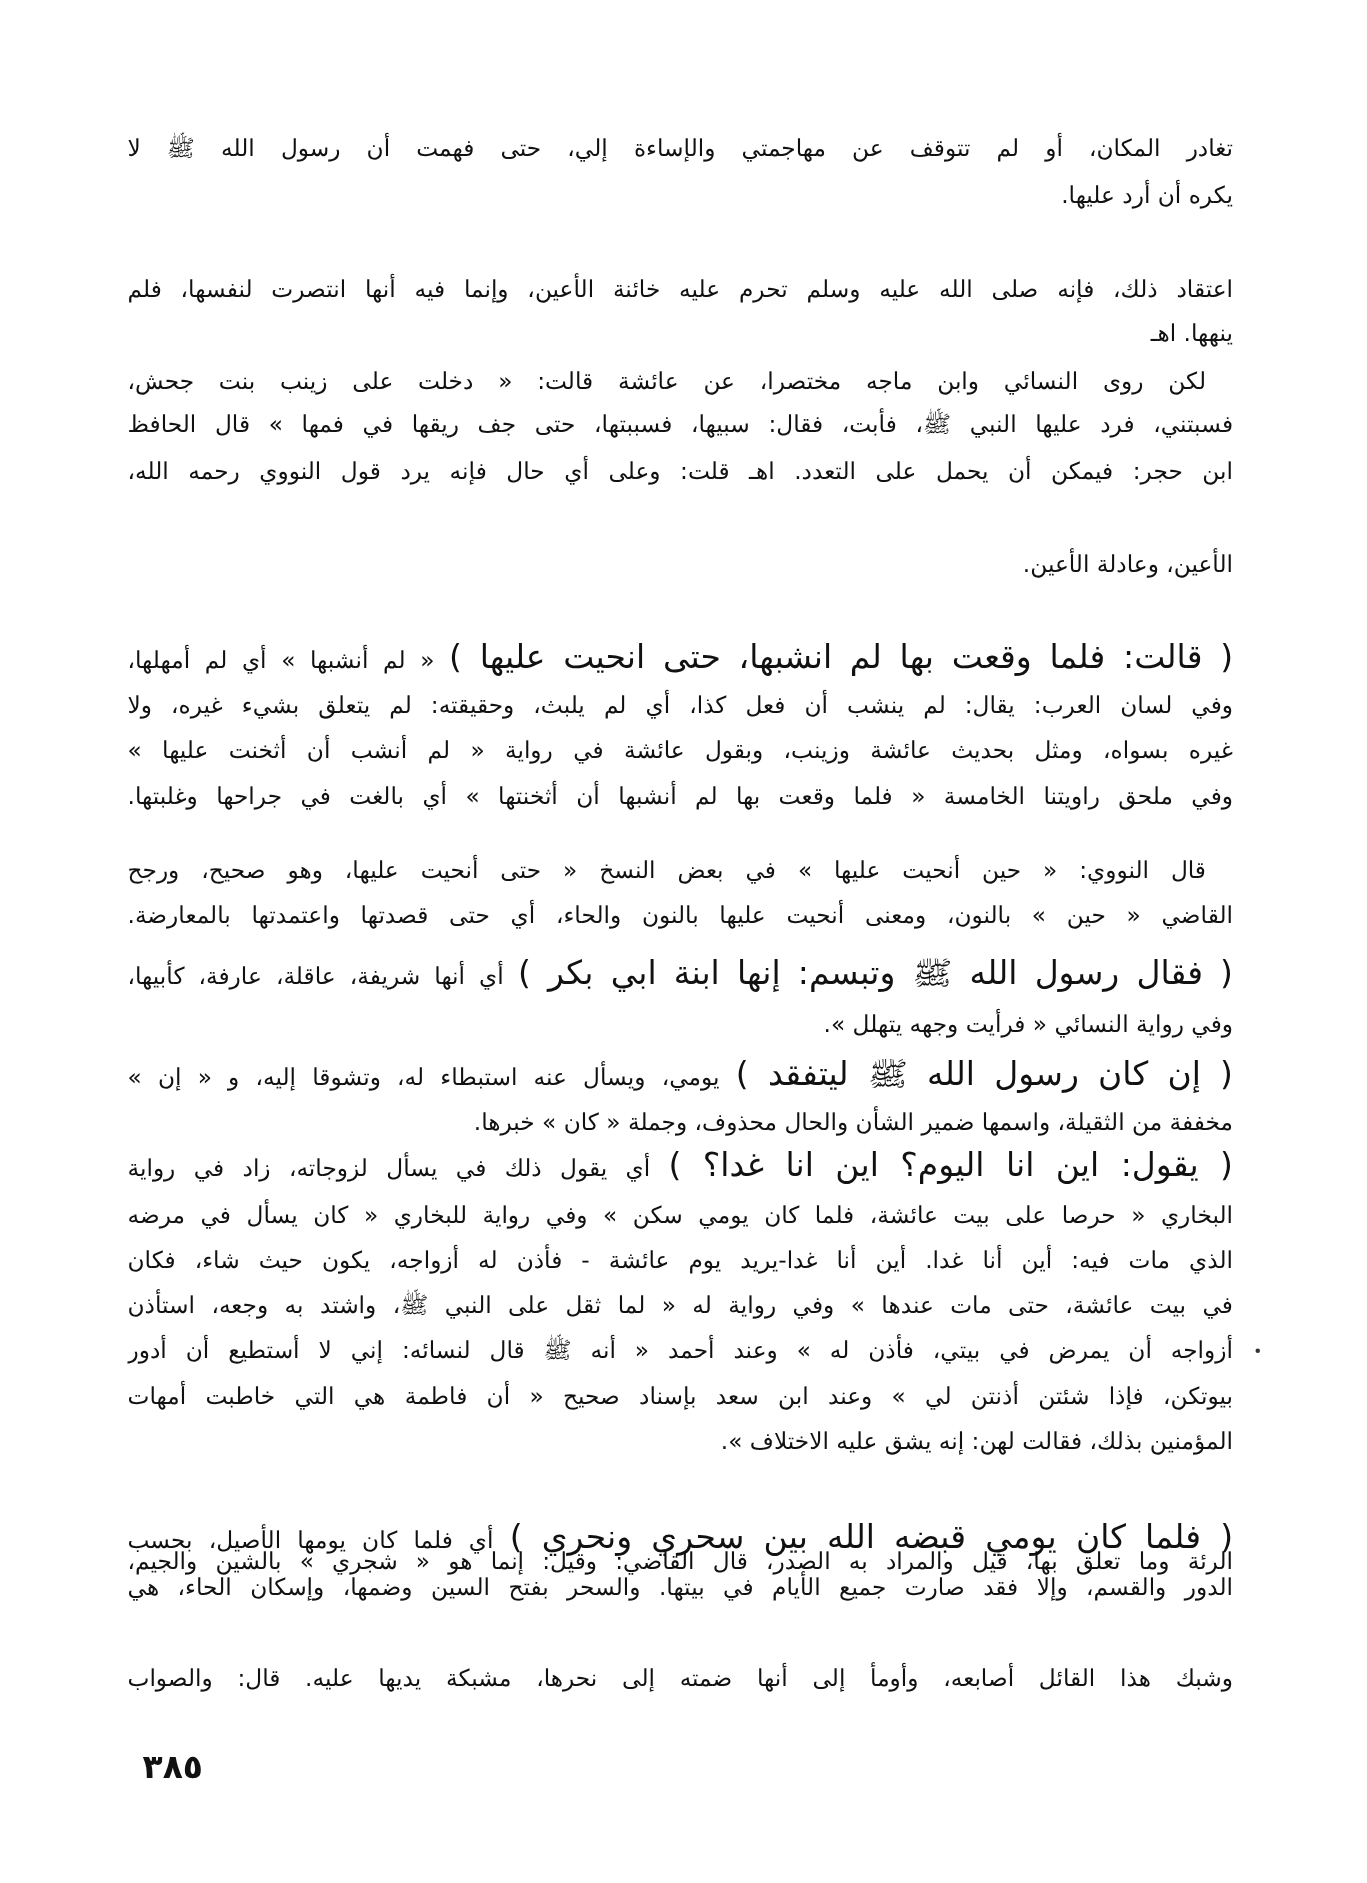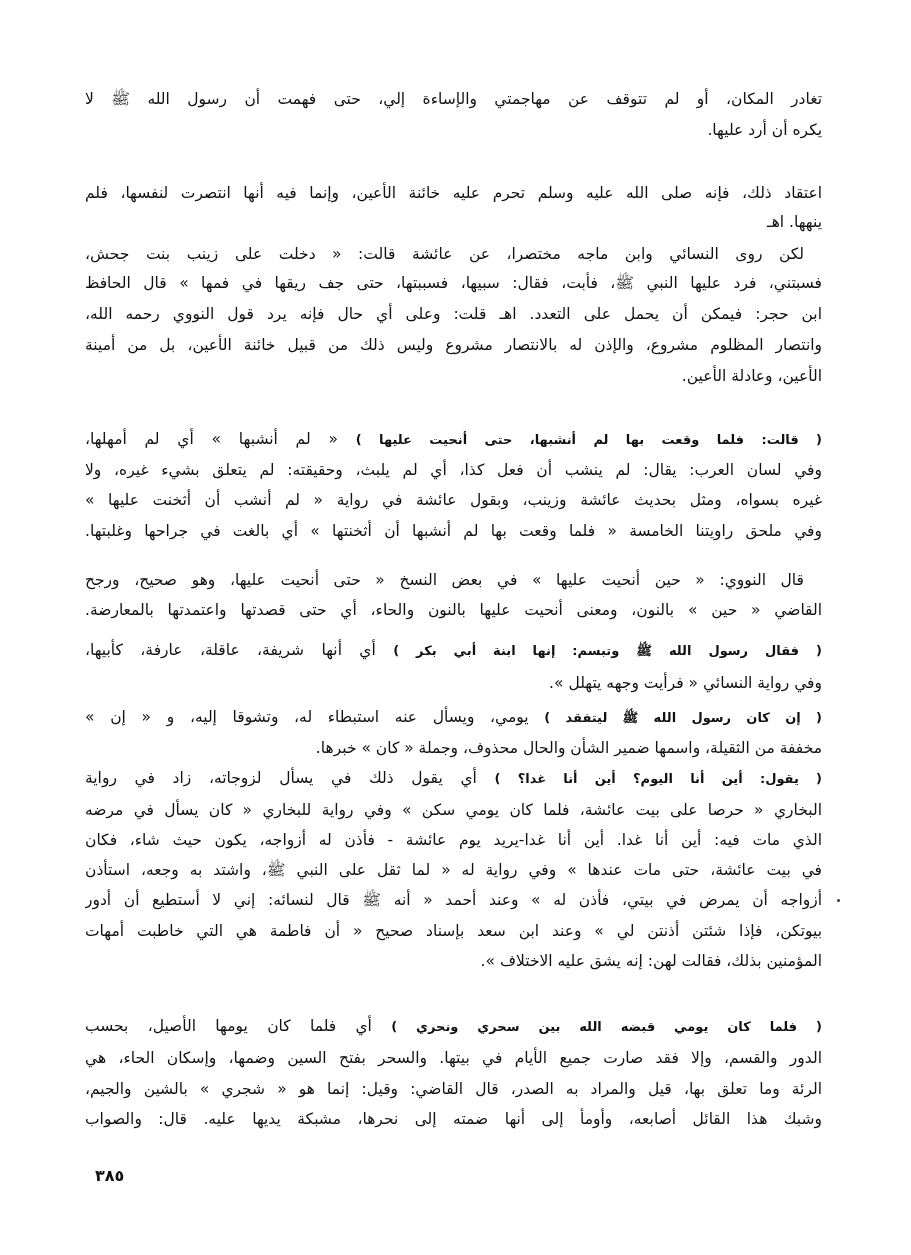--- a/index.html
+++ b/index.html
@@ -10,43 +10,42 @@
     font-family: "DejaVu Sans", sans-serif;
   }
   .line {
     position: absolute; left: 85px; width: 737px;
     direction: rtl; text-align: justify; text-align-last: justify;
     font-size: 15.5px; line-height: 22px; white-space: nowrap; overflow: hidden;
     letter-spacing: -0.2px;
   }
   .line.last { text-align-last: right; }
   .line.indent { padding-right: 18px; width: 719px; }
-  .bold { font-weight: bold; font-size: 13px; }
+  .bold { font-weight: normal; font-size: 22px; }
   .pageno {
     position: absolute; left: 95px; top: 1166px;
-    font-size: 16px; font-weight: bold; direction: rtl;
+    font-size: 22px; font-weight: bold; direction: rtl;
     font-family: "DejaVu Sans", sans-serif;
   }
   .stray-dot { position: absolute; left: 837px; top: 899px; width: 3px; height: 3px; background: #333; border-radius: 50%; }
 </style>
 </head>
 <body>
 
 <div class="page">
 
   <div class="line" style="top:88px">تغادر المكان، أو لم تتوقف عن مهاجمتي والإساءة إلي، حتى فهمت أن رسول الله ﷺ لا</div>
   <div class="line last" style="top:119px">يكره أن أرد عليها.</div>
 
   <div class="line" style="top:182px">اعتقاد ذلك، فإنه صلى الله عليه وسلم تحرم عليه خائنة الأعين، وإنما فيه أنها انتصرت لنفسها، فلم</div>
   <div class="line last" style="top:211px">ينهها. اهـ</div>
 
   <div class="line indent" style="top:243px">لكن روى النسائي وابن ماجه مختصرا، عن عائشة قالت: « دخلت على زينب بنت جحش،</div>
   <div class="line" style="top:272px">فسبتني، فرد عليها النبي ﷺ، فأبت، فقال: سبيها، فسببتها، حتى جف ريقها في فمها » قال الحافظ</div>
   <div class="line" style="top:303px">ابن حجر: فيمكن أن يحمل على التعدد. اهـ قلت: وعلى أي حال فإنه يرد قول النووي رحمه الله،</div>
-  <div class="line" style="top:334px">وانتصار المظلوم مشروع، والإذن له بالانتصار مشروع وليس ذلك من قبيل خائنة الأعين، بل من أمينة</div>
   <div class="line last" style="top:365px">الأعين، وعادلة الأعين.</div>
 
   <div class="line" style="top:428px">
     <span class="bold">( قالت: فلما وقعت بها لم أنشبها، حتى أنحيت عليها )</span><span> « لم أنشبها » أي لم أمهلها،</span>
   </div>
   <div class="line" style="top:459px">وفي لسان العرب: يقال: لم ينشب أن فعل كذا، أي لم يلبث، وحقيقته: لم يتعلق بشيء غيره، ولا</div>
   <div class="line" style="top:489px">غيره بسواه، ومثل بحديث عائشة وزينب، وبقول عائشة في رواية « لم أنشب أن أثخنت عليها »</div>
   <div class="line" style="top:520px">وفي ملحق راويتنا الخامسة « فلما وقعت بها لم أنشبها أن أثخنتها » أي بالغت في جراحها وغلبتها.</div>
 
   <div class="line indent" style="top:569px">قال النووي: « حين أنحيت عليها » في بعض النسخ « حتى أنحيت عليها، وهو صحيح، ورجح</div>
@@ -69,19 +68,19 @@
   <div class="line" style="top:829px">الذي مات فيه: أين أنا غدا. أين أنا غدا-يريد يوم عائشة - فأذن له أزواجه، يكون حيث شاء، فكان</div>
   <div class="line" style="top:859px">في بيت عائشة، حتى مات عندها » وفي رواية له « لما ثقل على النبي ﷺ، واشتد به وجعه، استأذن</div>
   <div class="line" style="top:889px">أزواجه أن يمرض في بيتي، فأذن له » وعند أحمد « أنه ﷺ قال لنسائه: إني لا أستطيع أن أدور</div>
   <div class="line" style="top:920px">بيوتكن، فإذا شئتن أذنتن لي » وعند ابن سعد بإسناد صحيح « أن فاطمة هي التي خاطبت أمهات</div>
   <div class="line last" style="top:950px">المؤمنين بذلك، فقالت لهن: إنه يشق عليه الاختلاف ».</div>
 
   <div class="line" style="top:1015px">
     <span class="bold">( فلما كان يومي قبضه الله بين سحري ونحري )</span><span> أي فلما كان يومها الأصيل، بحسب</span>
   </div>
   <div class="line" style="top:1047px">الدور والقسم، وإلا فقد صارت جميع الأيام في بيتها. والسحر بفتح السين وضمها، وإسكان الحاء، هي</div>
-  <div class="line" style="top:1078px">الرئة وما تعلق بها، قيل والمراد به الصدر، قال القاضي: وقيل: إنما هو « شجري » بالشين والجيم،</div>
+  <div class="line" style="top:1030px">الرئة وما تعلق بها، قيل والمراد به الصدر، قال القاضي: وقيل: إنما هو « شجري » بالشين والجيم،</div>
   <div class="line" style="top:1108px">وشبك هذا القائل أصابعه، وأومأ إلى أنها ضمته إلى نحرها، مشبكة يديها عليه. قال: والصواب</div>
 
   <div class="stray-dot"></div>
 
   <div class="pageno">٣٨٥</div>
 </div>
 
 </body></html>

